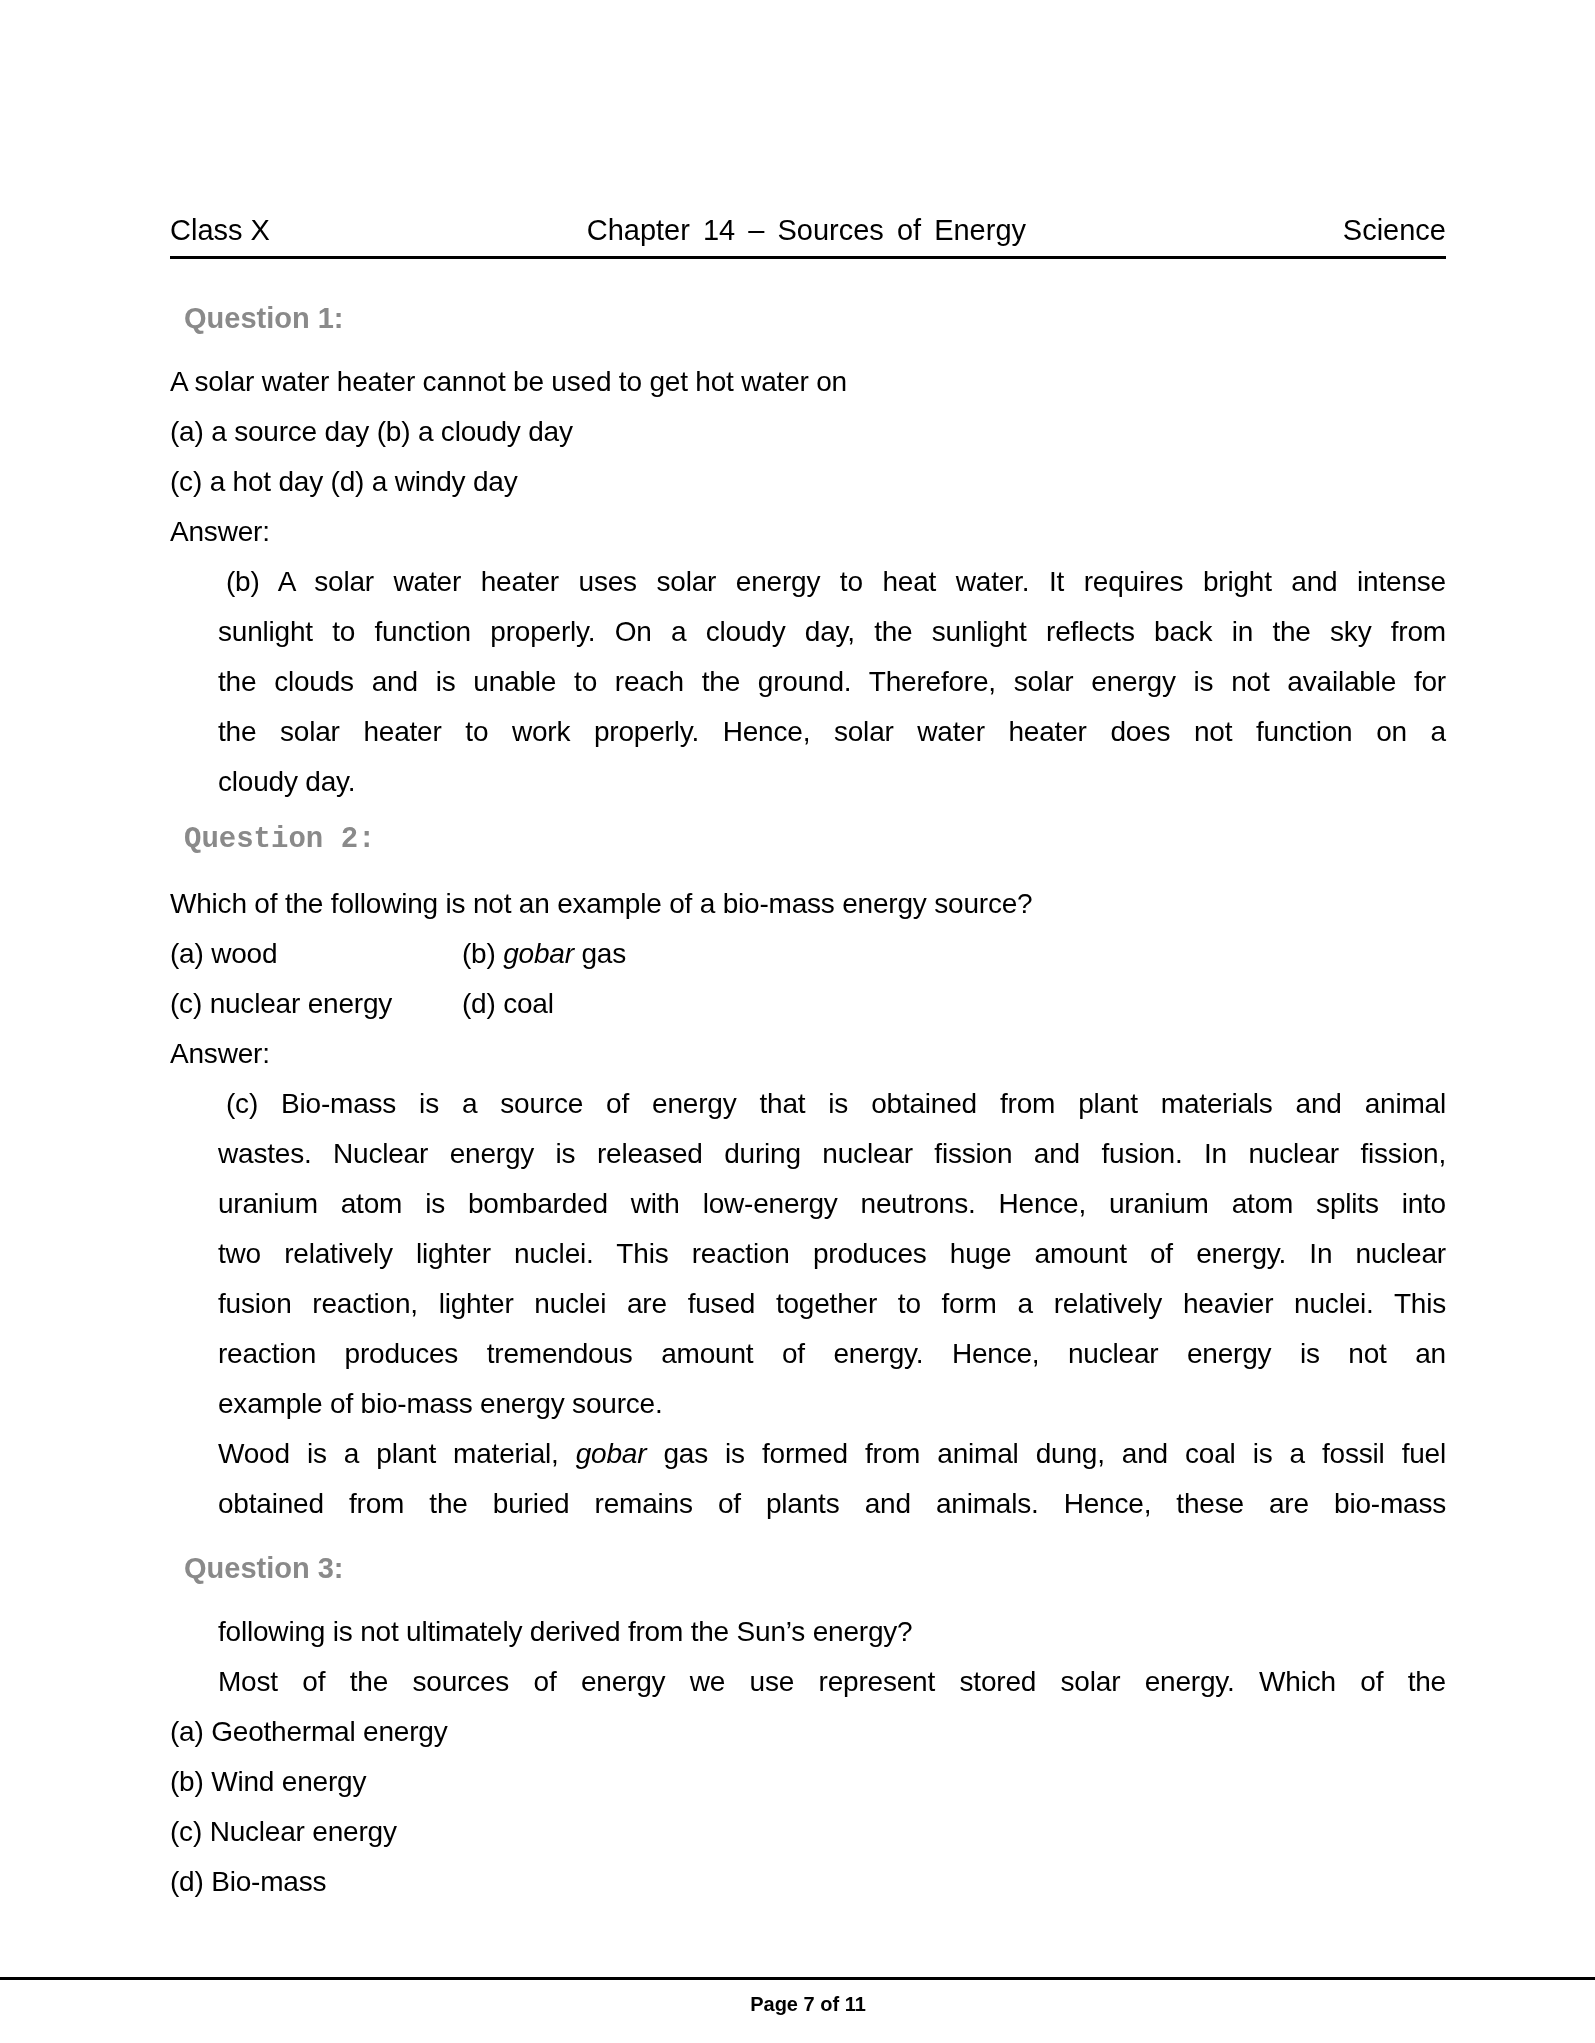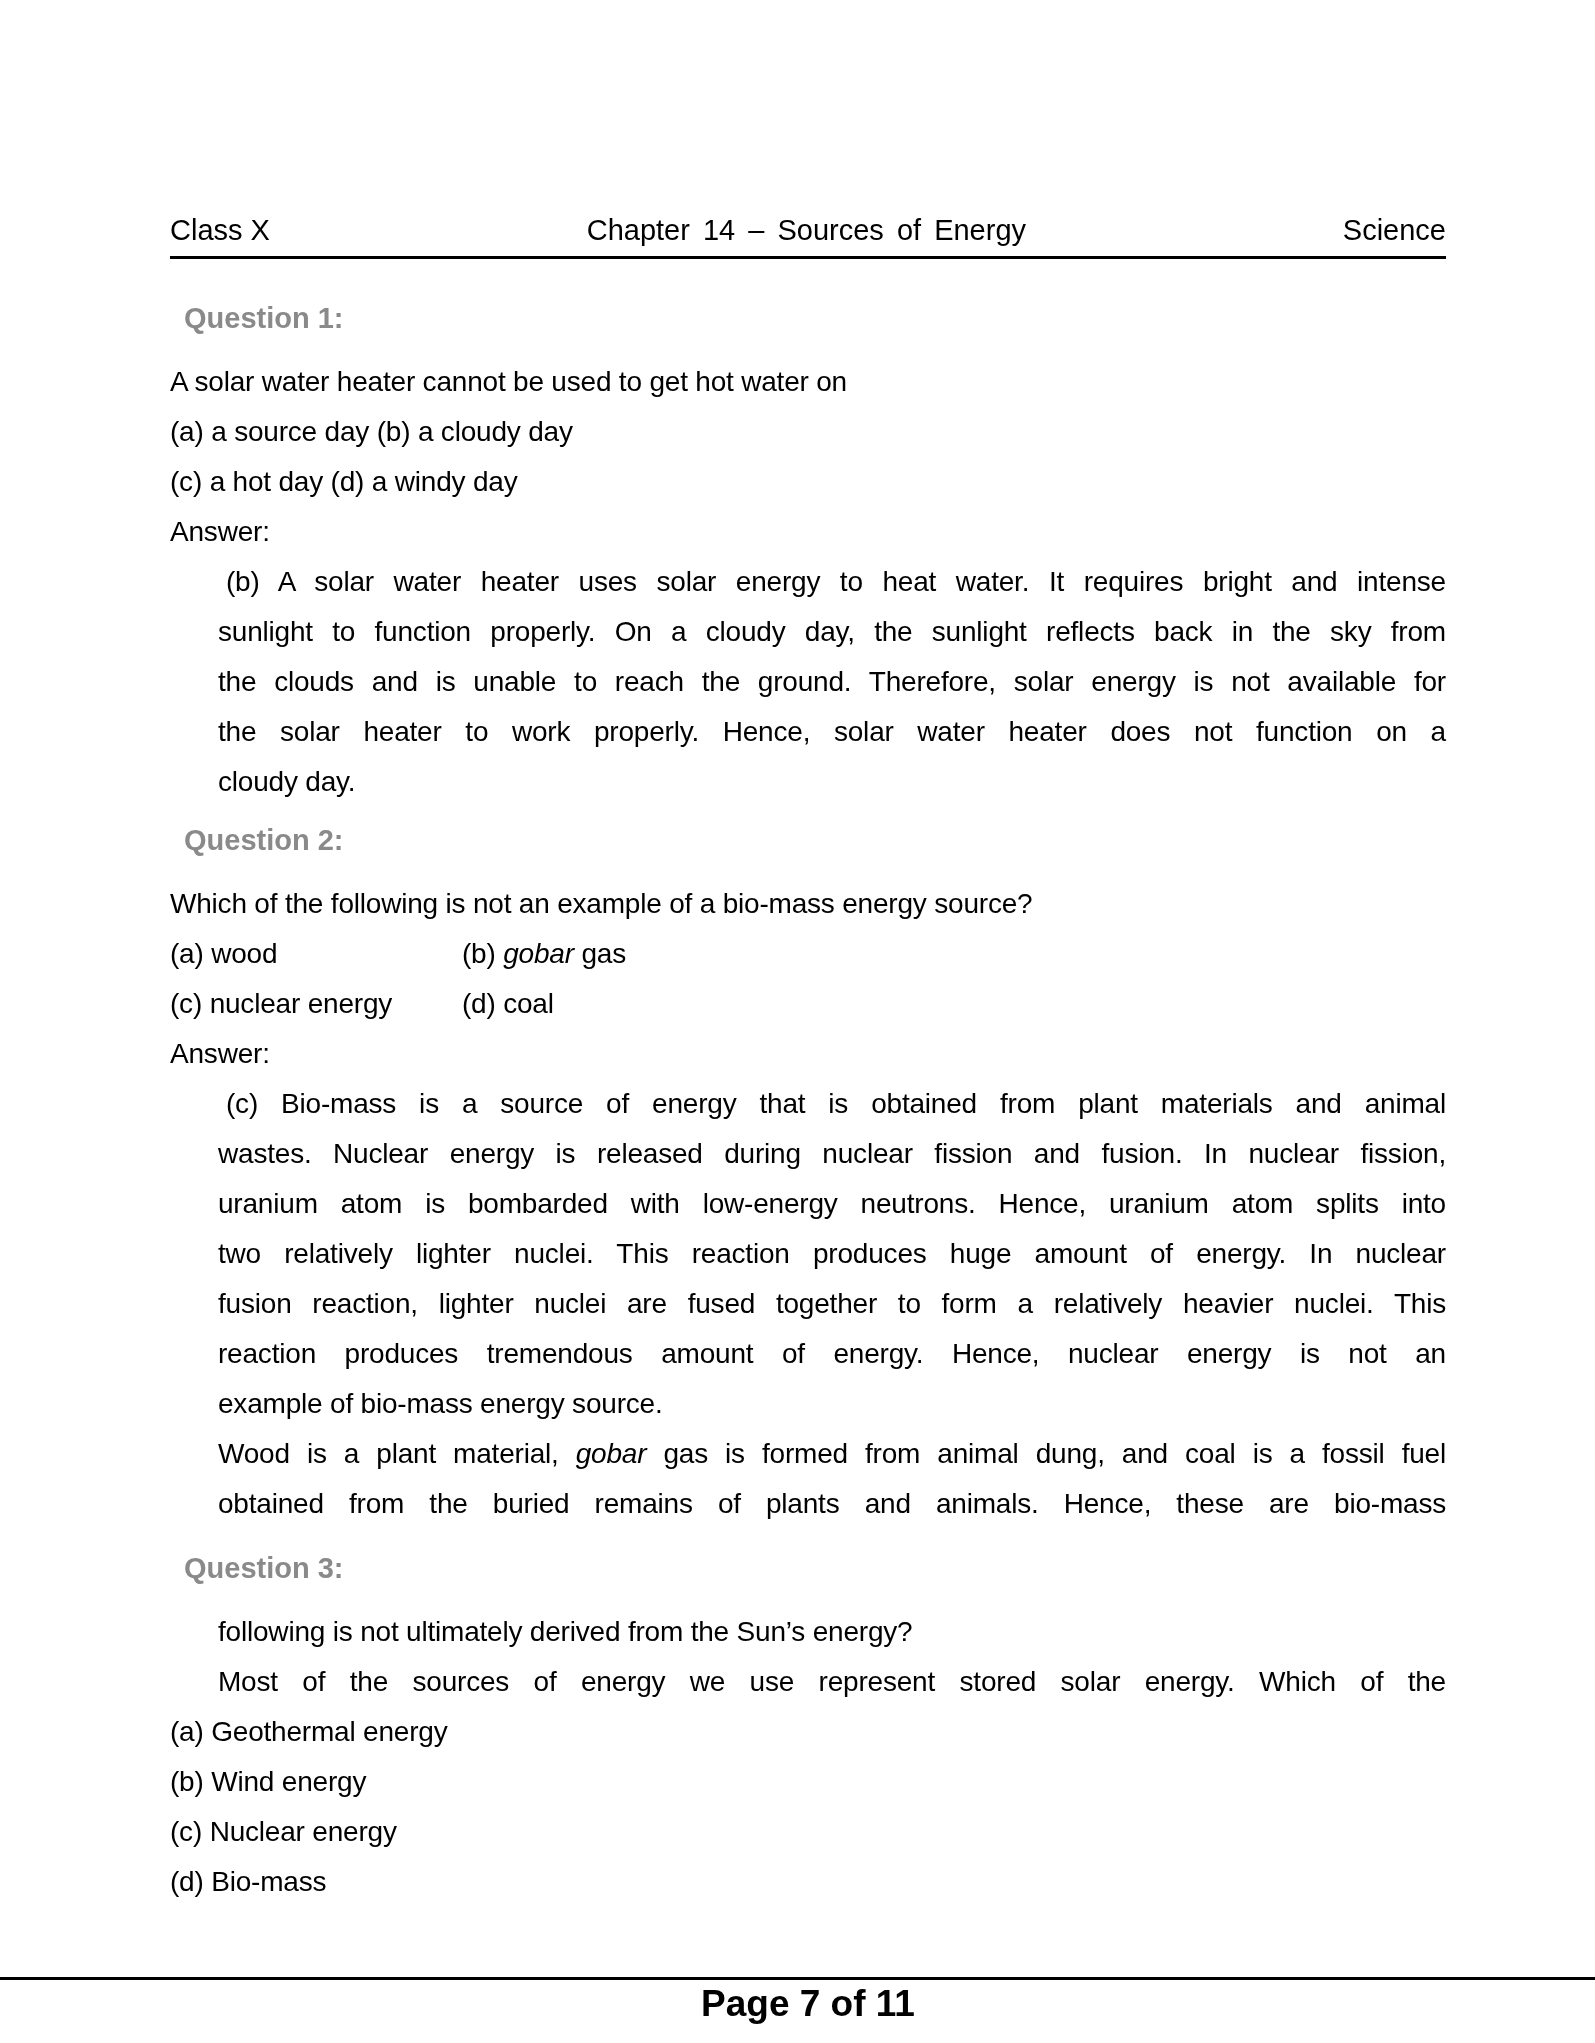--- a/index.html
+++ b/index.html
@@ -12,38 +12,38 @@
   .content { position:absolute; left:170px; top:0; width:1276px; }
 
   .header { display:flex; justify-content:space-between; align-items:baseline;
             padding-top:212px; font-size:29px; line-height:36px; }
   .hdr-center { word-spacing:5px; }
   .header-rule { margin-top:8px; border-top:3px solid #000000; height:0; }
 
   .qlabel { font-size:29px; font-weight:bold; color:#8a8a8a;
             line-height:50px; margin:14px; }
   .qlabel.first { margin-top:34px; }
-  .qlabel.gap8 { margin-top:8px; }
+  .qlabel.gap8 { margin-top:8px;font-family:Liberation Mono, monospace; }
 
   p.line, p.jline { margin:0; font-size:28px; line-height:50px; letter-spacing:-0.2px; }
   p.jline { text-align:justify; text-align-last:justify;margin-left:48px; -moz-text-align-last:justify; }
   p.jline.last { text-align-last:left; -moz-text-align-last:left; }
   .indent { text-indent:8px; }
 
   .optrow .col1 { display:inline-block; width:292px; }
   .mt16 { margin-top:16px; }
   .mt30 { margin-top:30px; }
   .mt14 { margin-top:14px; }
 
   i { font-style:italic; }
 
   .footer-rule { position:absolute; left:0; top:1977px; width:1595px;
                  border-top:3px solid #000000; height:0; }
   .footer-text { position:absolute; left:170px; top:1984px; width:1276px;
-                 text-align:center; font-weight:bold; font-size:37px; line-height:40px; }
+                 text-align:center; font-weight:bold; font-size:20px; line-height:40px; }
 </style>
 </head>
 <body>
 
 <div class="page">
   <div class="content">
 
     <div class="header">
       <span>Class X</span>
       <span class="hdr-center">Chapter 14 – Sources of Energy</span>

